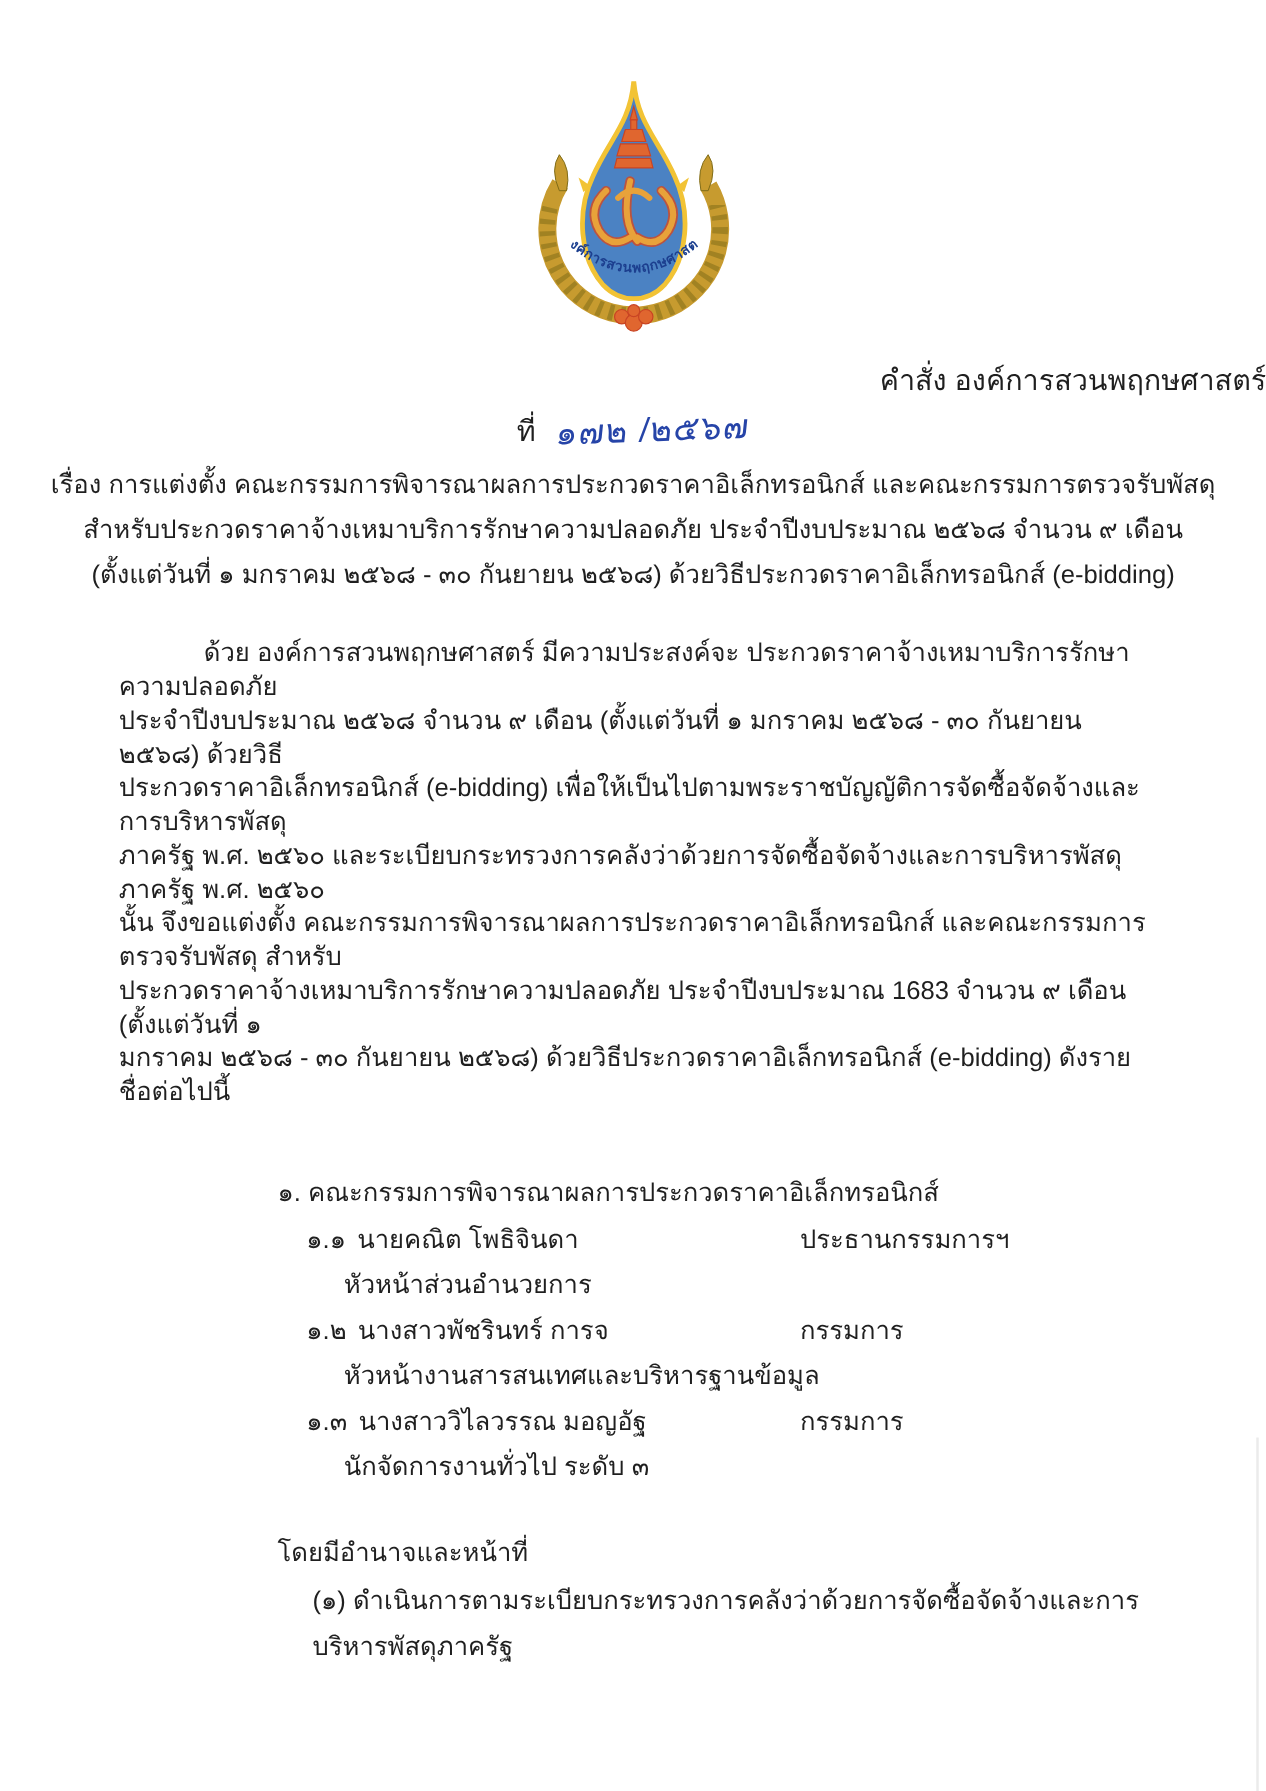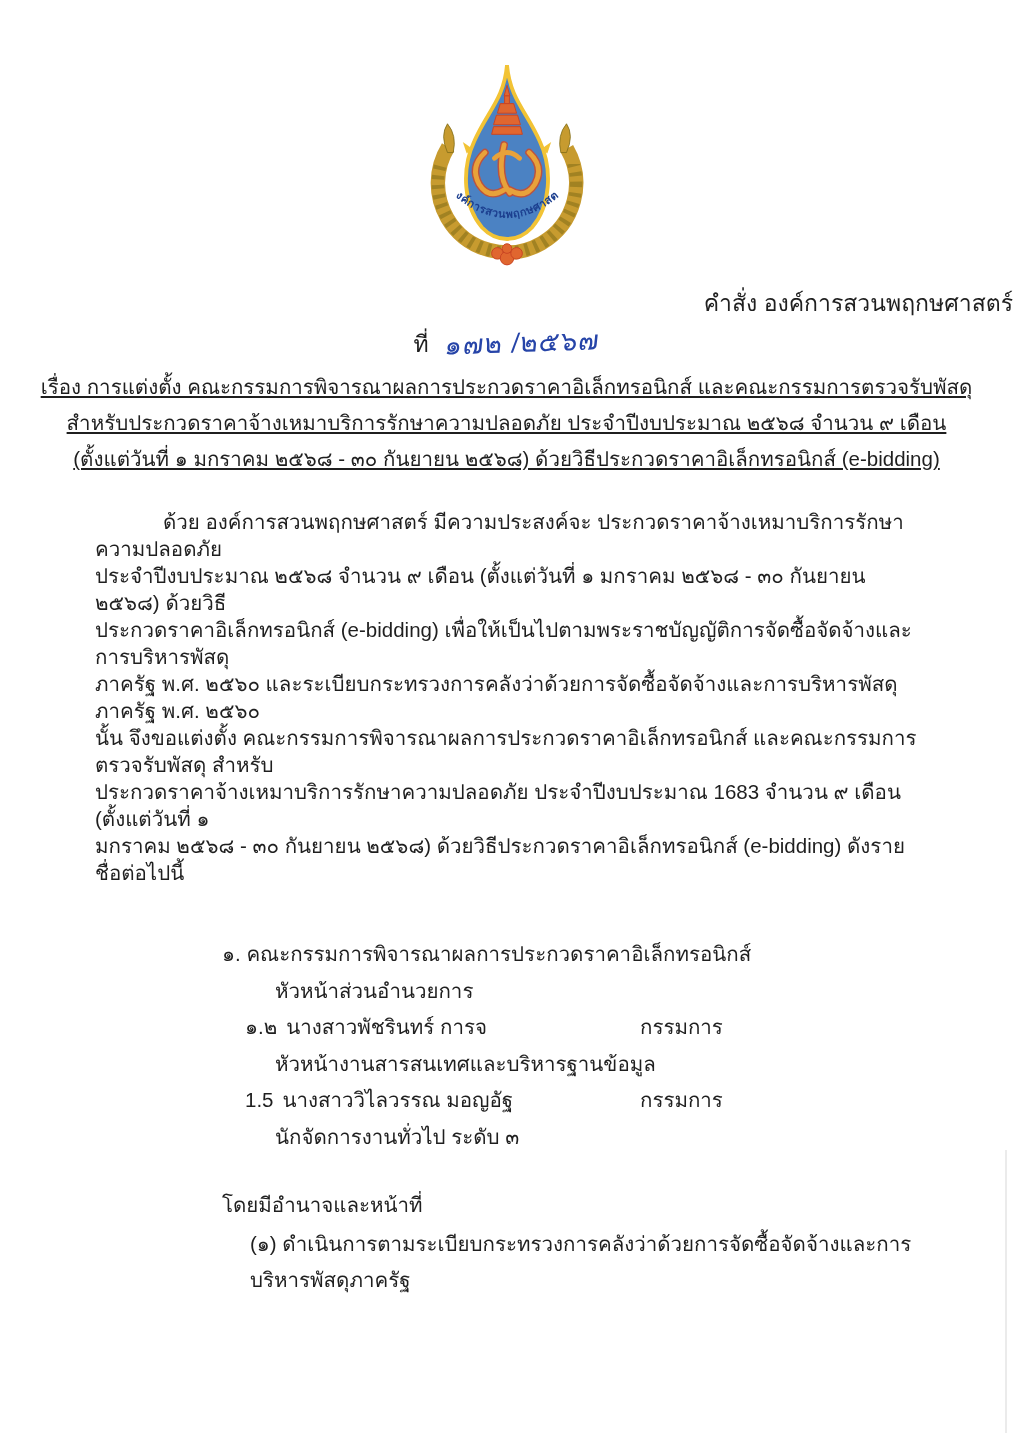--- a/index.html
+++ b/index.html
@@ -45,21 +45,21 @@
   .doc-title{margin-top:12px;text-align:right;font-size:23px;line-height:30px;}
   .doc-number{margin-top:3px;text-align:center;font-size:23px;height:42px;}
   .doc-number .hand{
     color:var(--handwriting-blue);
     font-size:27px;
     display:inline-block;
     transform:rotate(-2deg) skewX(-8deg);
     margin-left:16px;
     letter-spacing:1px;
   }
-  .subject{margin-top:6px;text-align:center;font-size:20.5px;line-height:36px;text-decoration:underline;}
+  .subject{margin-top:6px;text-align:center;font-size:20.5px;line-height:36px;}
   .body-par{margin:31px 93px 0 95px;font-size:20.5px;line-height:27px;}
   .body-par .first{ text-indent:68px; }
   .committee{margin:50px 93px 0 95px;font-size:20.5px;line-height:36.5px;}
   .committee-heading{padding-left:127px;}
   .member-row{position:relative;}
   .member-line1{padding-left:150px;}
   .member-num{margin-right:9px;}
   .member-role{position:absolute;left:545px;top:0;}
   .member-line2{padding-left:180px;}
   .duties{margin:34px 93px 0 95px;font-size:20.5px;line-height:36.5px;}
@@ -151,34 +151,38 @@
     <div>ภาครัฐ พ.ศ. ๒๕๖๐ และระเบียบกระทรวงการคลังว่าด้วยการจัดซื้อจัดจ้างและการบริหารพัสดุภาครัฐ พ.ศ. ๒๕๖๐</div>
     <div>นั้น จึงขอแต่งตั้ง คณะกรรมการพิจารณาผลการประกวดราคาอิเล็กทรอนิกส์ และคณะกรรมการตรวจรับพัสดุ สำหรับ</div>
     <div>ประกวดราคาจ้างเหมาบริการรักษาความปลอดภัย ประจำปีงบประมาณ 1683 จำนวน ๙ เดือน (ตั้งแต่วันที่ ๑</div>
     <div>มกราคม ๒๕๖๘ - ๓๐ กันยายน ๒๕๖๘) ด้วยวิธีประกวดราคาอิเล็กทรอนิกส์ (e-bidding) ดังรายชื่อต่อไปนี้</div>
   </div>
 
   <div class="committee">
     <div class="committee-heading">๑. คณะกรรมการพิจารณาผลการประกวดราคาอิเล็กทรอนิกส์</div>
 
     <div class="member-row">
+      <div class="member-line1">
+        <span class="member-num">๑.๑</span><span>นายคณิต โพธิจินดา</span>
+        <span class="member-role">ประธานกรรมการฯ</span>
+      </div>
       <div class="member-line2">หัวหน้าส่วนอำนวยการ</div>
     </div>
 
     <div class="member-row">
       <div class="member-line1">
         <span class="member-num">๑.๒</span><span>นางสาวพัชรินทร์ การจ</span>
         <span class="member-role">กรรมการ</span>
       </div>
       <div class="member-line2">หัวหน้างานสารสนเทศและบริหารฐานข้อมูล</div>
     </div>
 
     <div class="member-row">
       <div class="member-line1">
-        <span class="member-num">1.5</span><span>นางสาววิไลวรรณ มอญอัฐ</span>
+        <span class="member-num">๑.๓</span><span>นางสาววิไลวรรณ มอญอัฐ</span>
         <span class="member-role">กรรมการ</span>
       </div>
       <div class="member-line2">นักจัดการงานทั่วไป ระดับ ๓</div>
     </div>
   </div>
 
   <div class="duties">
     <div class="duties-heading">โดยมีอำนาจและหน้าที่</div>
     <div>
       <div class="clause-l1">(๑) ดำเนินการตามระเบียบกระทรวงการคลังว่าด้วยการจัดซื้อจัดจ้างและการบริหารพัสดุภาครัฐ</div>

